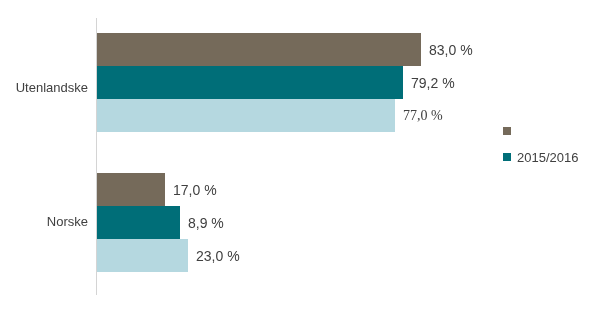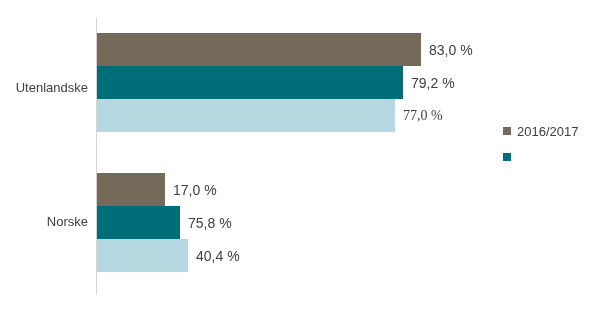--- a/index.html
+++ b/index.html
@@ -140,34 +140,34 @@
     <div class="cat-group" id="group-1">
       <div class="cat-label" style="top:42px;">Norske</div>
 
       <div class="bar-row r0">
         <div class="bar" style="width: 68px; background: rgb(117, 106, 90);"></div>
         <div class="bar-value" style="left: 76px; text-align: center;">17,0 %</div>
       </div>
 
       <div class="bar-row r1">
         <div class="bar" style="width: 83px; background: rgb(0, 110, 120);"></div>
-        <div class="bar-value" style="left: 91px;">75,8 %</div>
+        <div class="bar-value" style="left: 91px;">8,9 %</div>
       </div>
 
       <div class="bar-row r2">
         <div class="bar" style="width: 91px; background: rgb(181, 216, 224);"></div>
-        <div class="bar-value" style="left: 99px;">40,4 %</div>
+        <div class="bar-value" style="left: 99px;">23,0 %</div>
       </div>
     </div>
 
   </div>
 
   <div id="legend">
     <div class="legend-item">
       <span class="legend-swatch" style="background: rgb(117, 106, 90);"></span>
-      <span class="legend-label">2016/2017</span>
     </div>
     <div class="legend-item">
       <span class="legend-swatch" style="background: rgb(0, 110, 120);"></span>
+      <span class="legend-label">2015/2016</span>
     </div>
   </div>
 
 </div>
 
 </body></html>

